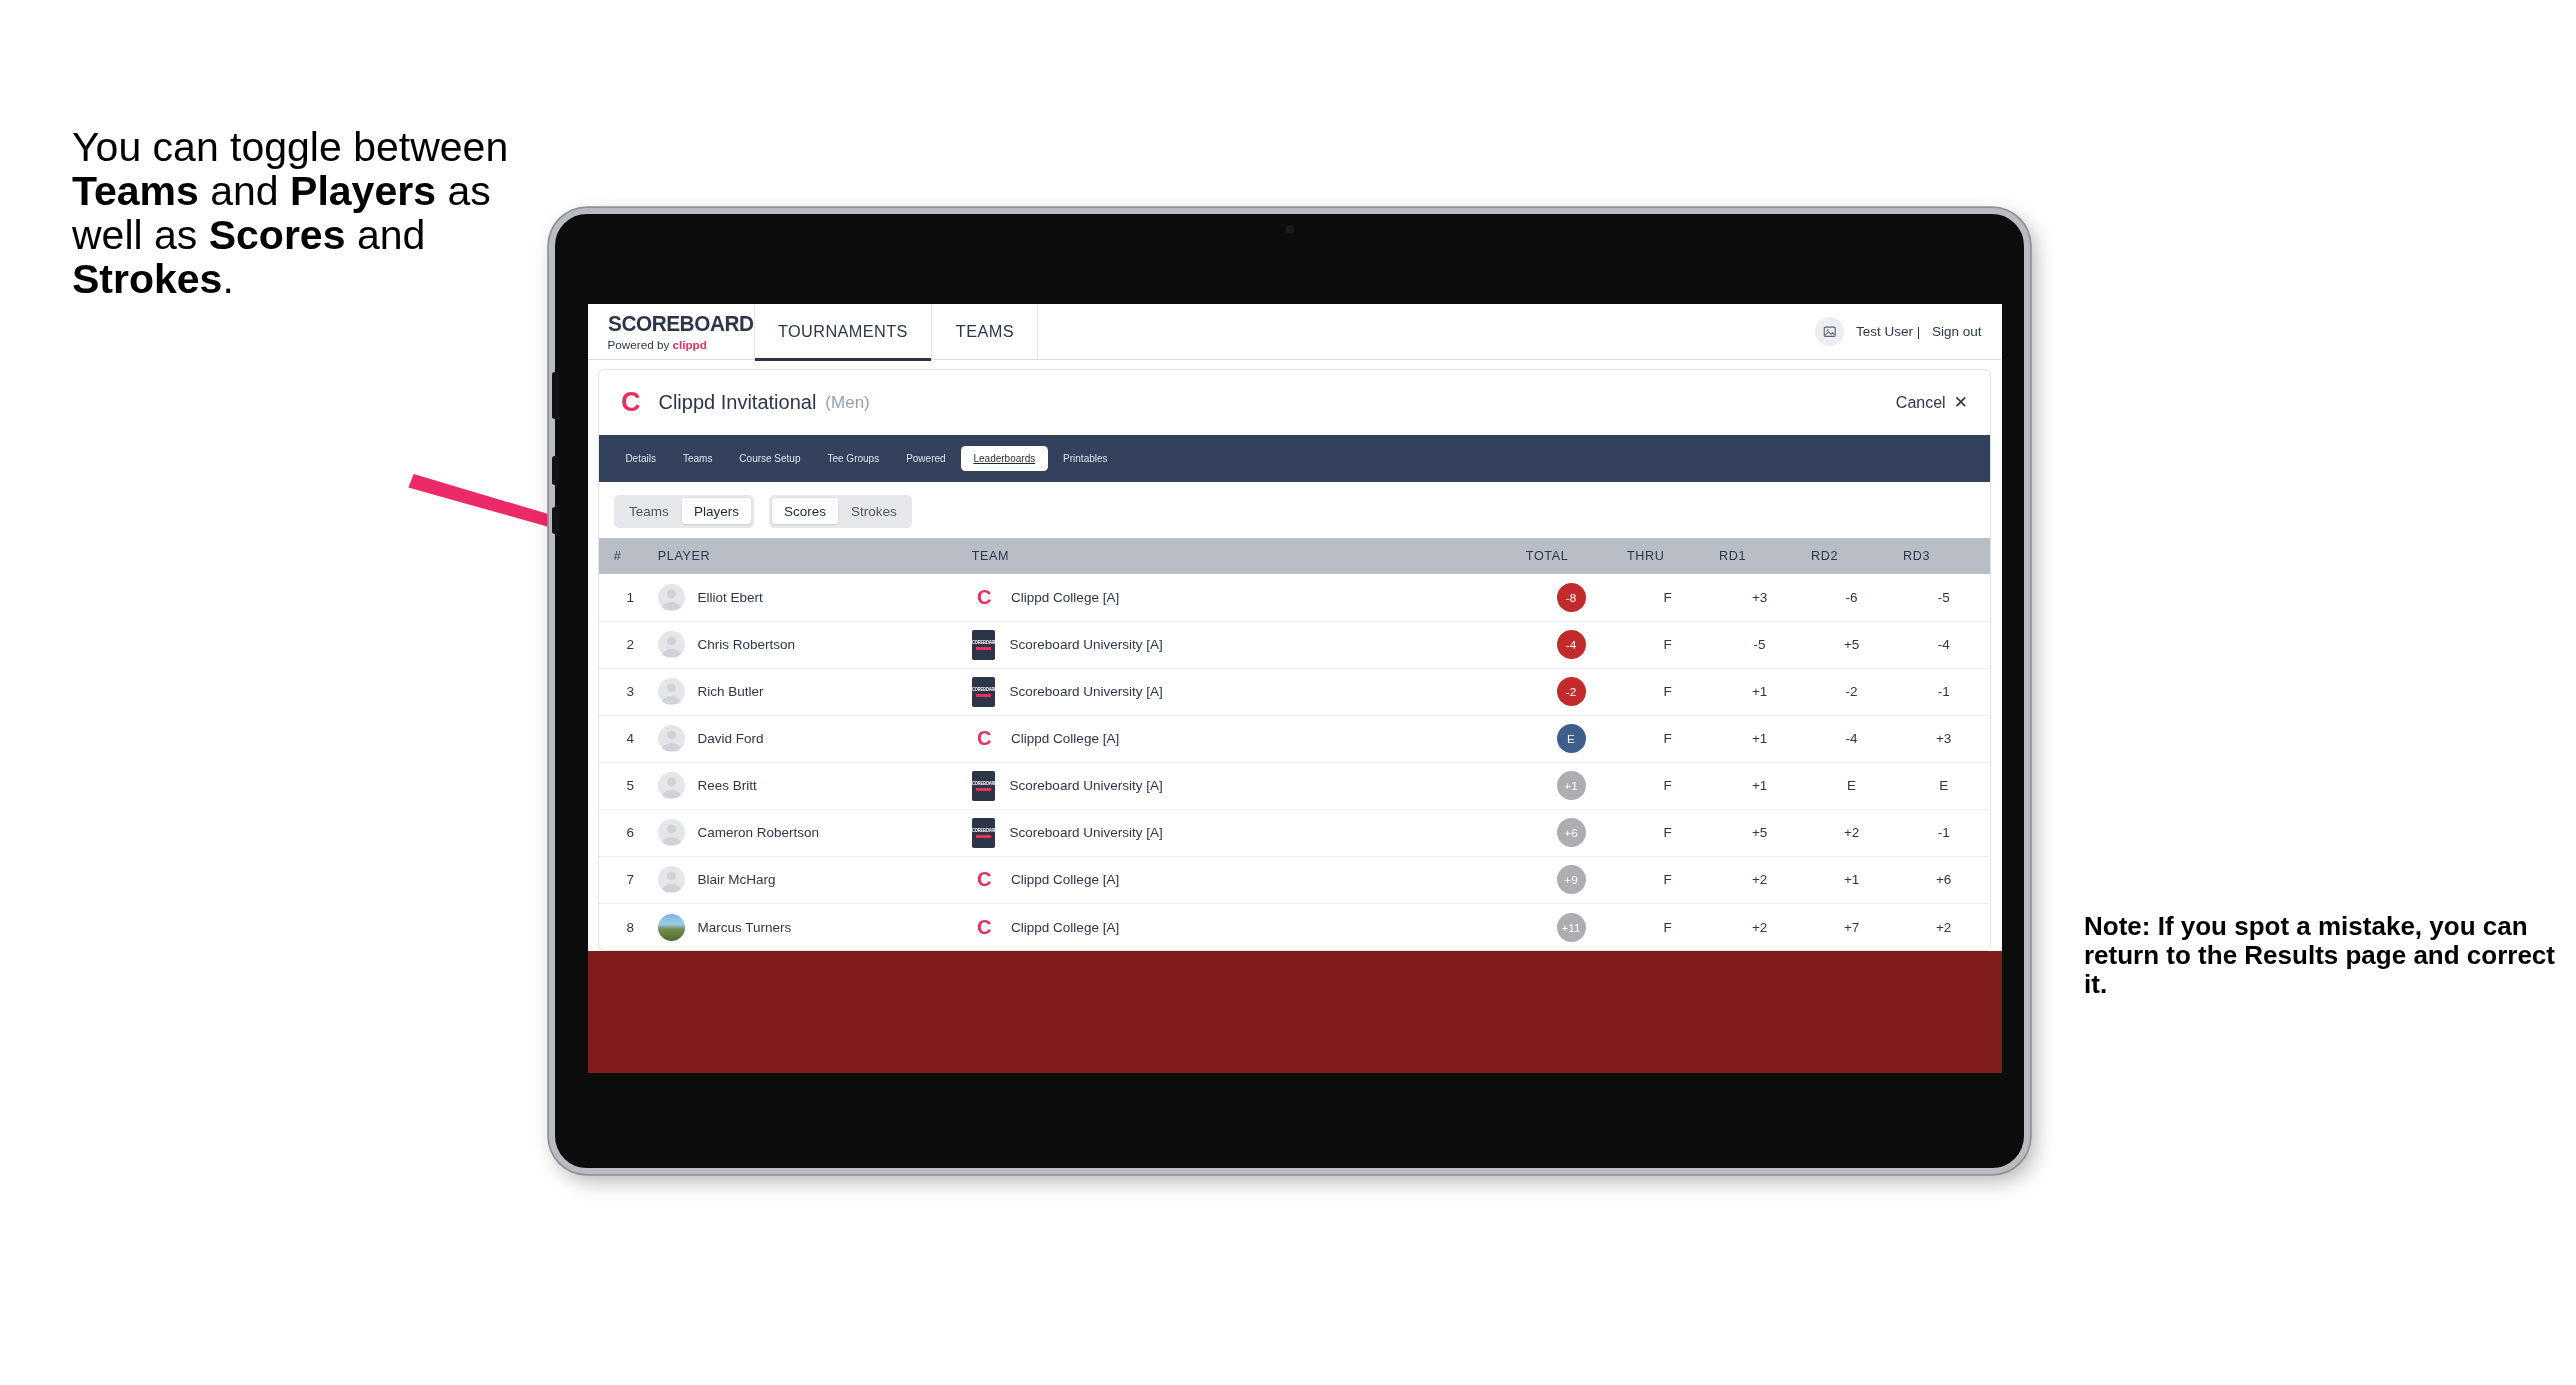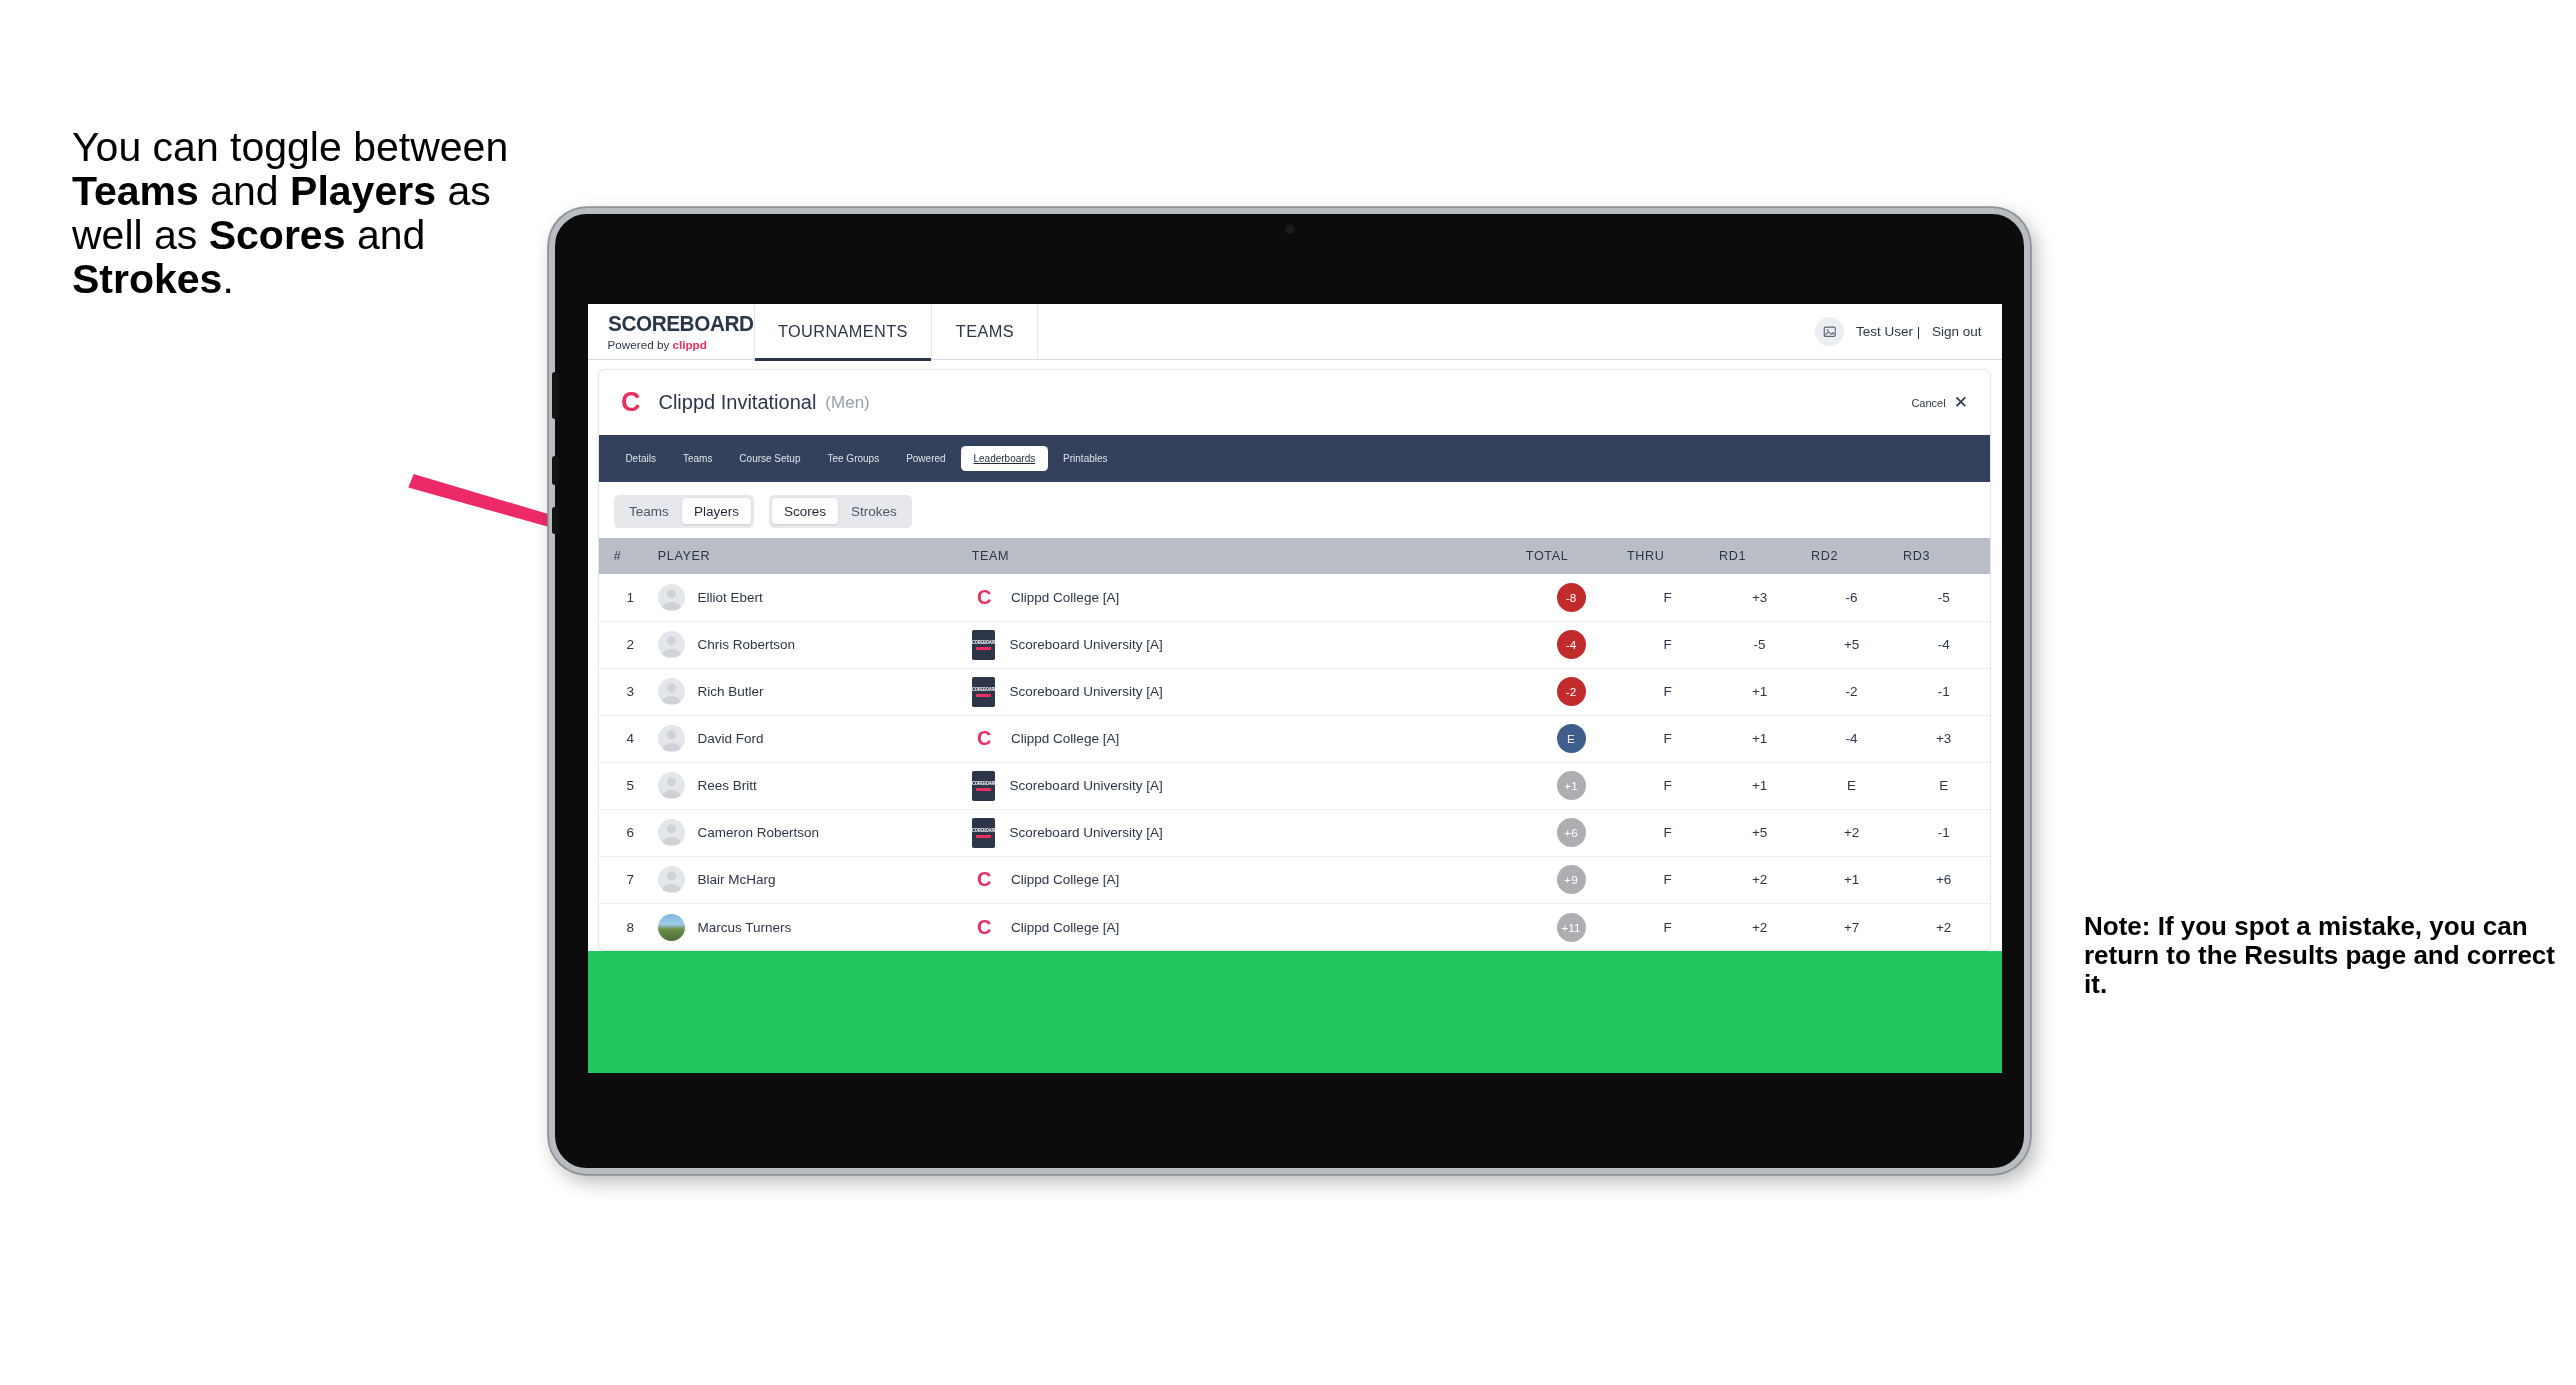--- a/index.html
+++ b/index.html
@@ -40,21 +40,21 @@
   }
   .side-btn { position:absolute; left:-2.7px; background:#131316; border-radius:2.7px; width:6.3px; }
   .sb1 { top: 158px; height: 47px; }
   .sb2 { top: 242px; height: 29px; }
   .sb3 { top: 293px; height: 27px; }
 
   
   .screen {
     position: absolute; left: 32.5px; top: 90px;
     width: 1414px; height: 769px;
-    background: #22c55e; overflow: hidden;
+    background: #7f1d1d; overflow: hidden;
   }
 
   
   .topbar {
     height: 56px; background: #ffffff; display: flex; align-items: stretch;
     border-bottom: 1.8px solid #d9dce0; position: relative;
   }
   .brand {
     width: 167px; display:flex; flex-direction: column; justify-content:center;
     padding-left: 20px; border-right: 0.9px solid #e4e6ea;
@@ -94,21 +94,21 @@
     overflow: hidden; box-shadow: 0 0.9px 1.8px rgba(0,0,0,0.05);
   }
   .tourn-header {
     height: 65px; display: flex; align-items: center; padding: 0 21.7px;
   }
   .c-logo { font-size: 27px; font-weight: bold; color: #e8305e; line-height: 1; margin-right: 18px;
             font-family: "Liberation Sans", sans-serif; }
   .tourn-name { font-size: 20px; color: #2c3648; }
   .tourn-gender { font-size: 17px; color: #98a0ad; margin-left: 9px; }
   .cancel-wrap { margin-left: auto; display:flex; align-items:center; gap: 8.1px; cursor:pointer; }
-  .cancel-text { font-size: 11px; color: #2c3648; }
+  .cancel-text { font-size: 16px; color: #2c3648; }
   .cancel-x { font-size: 17px; color: #2c3648; }
 
   
   .subnav {
     background: #33415c; height: 47px; display: flex; align-items: center;
     padding: 0 14.4px; gap: 3.6px;
   }
   .subnav-item {
     font-size: 10px; color: #dfe3ea; padding: 7.2px 11.7px; border-radius: 4.5px; cursor: pointer;
   }

